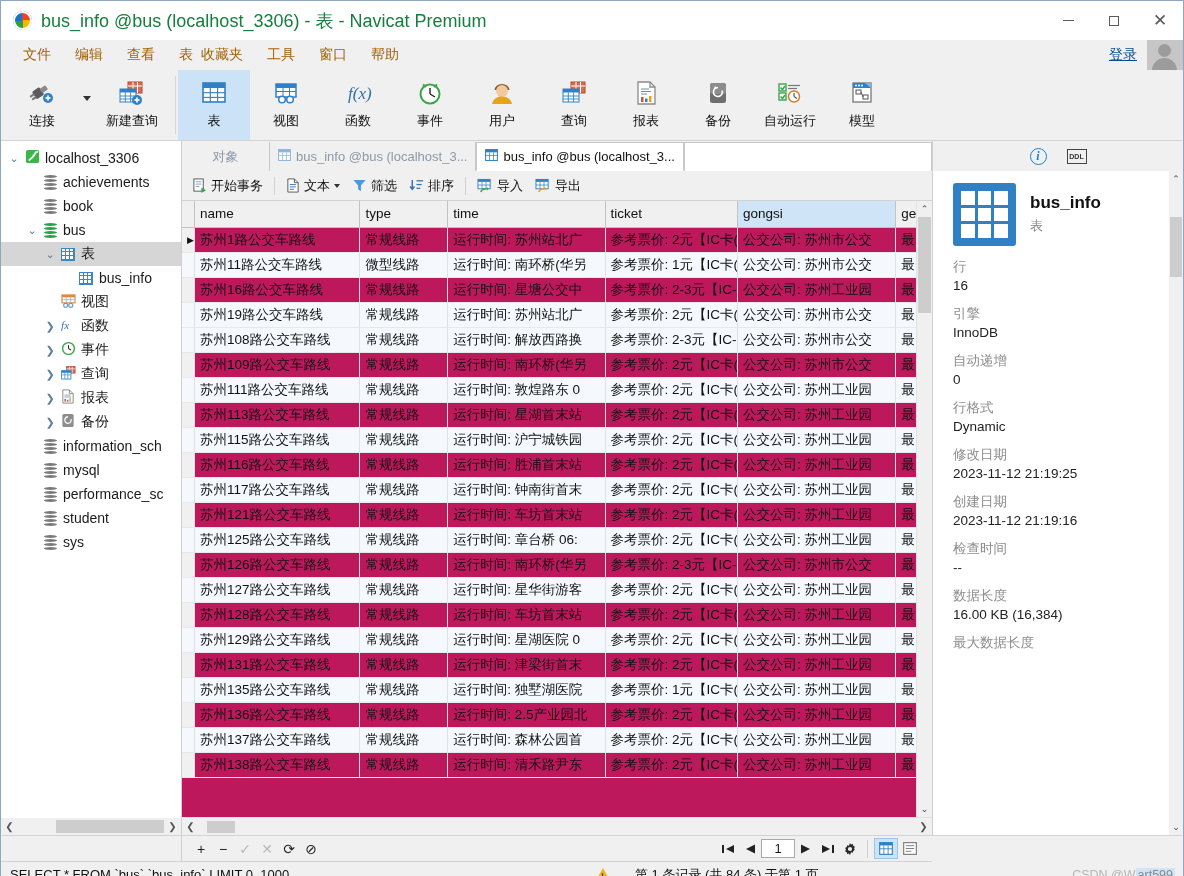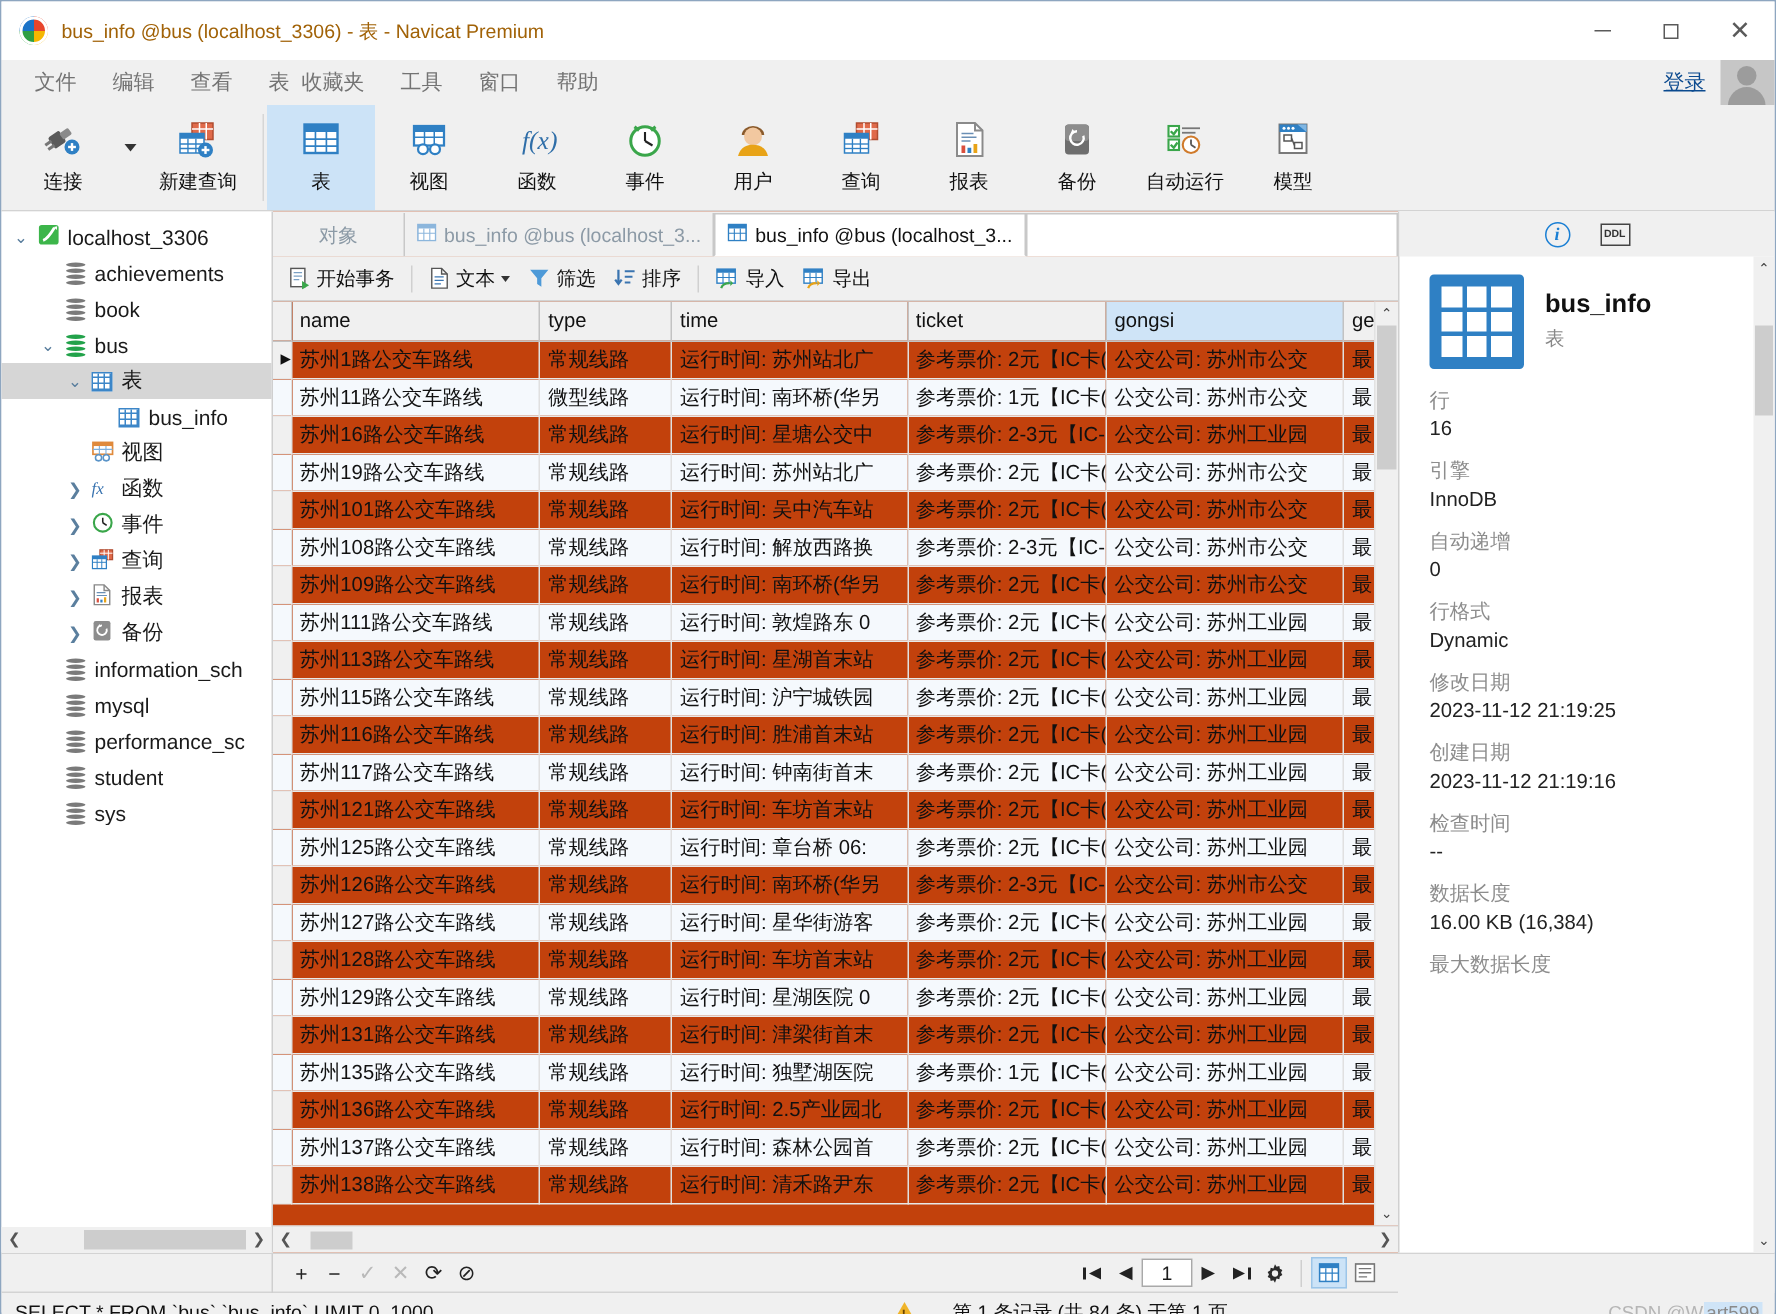--- a/index.html
+++ b/index.html
@@ -13,32 +13,32 @@
   }
   .app { width:1184px; height:876px; position:relative;
          border:1px solid #8ea6c0; background:#f0f0f0; }
 
   
   .titlebar { height:39px; background:#ffffff; display:flex; align-items:center;
               padding-left:12px; position:relative; }
   .app-logo { width:19px; height:19px; border-radius:50%;
               background:conic-gradient(#e8452c 0 25%, #f5b700 0 50%, #2f9e44 0 75%, #1a73c8 0);
               margin-right:9px; flex:0 0 auto; box-shadow:inset 0 0 0 2px #fff; }
-  .title-text { color:#a16207; font-size:13px; white-space:nowrap; }
+  .title-text { color:#15803d; font-size:18px; white-space:nowrap; }
   .winbtns { position:absolute; right:0; top:0; height:39px; display:flex; }
   .winbtn { width:46px; height:39px; display:flex; align-items:center; justify-content:center;
             color:#5a5a5a; font-size:14px; cursor:default; }
   .wb-min { width:11px; height:1px; background:#5a5a5a; }
   .wb-max { width:10px; height:10px; border:1px solid #5a5a5a; }
   .wb-x { font-size:17px; line-height:1; font-weight:300; }
 
   
   .menubar { height:30px; background:#f0f0f0; display:flex; align-items:center;
              padding-left:10px; position:relative; }
-  .menu-item { padding:4px 12px; font-size:14px; color:#737373; cursor:default; white-space:nowrap; }
+  .menu-item { padding:4px 12px; font-size:14px; color:#a16207; cursor:default; white-space:nowrap; }
   .login-area { position:absolute; right:0; top:0; height:30px; display:flex; align-items:center; }
   .login-link { font-size:14px; color:#0b4a8f; text-decoration:underline; padding-right:10px; cursor:pointer; }
   .avatar { width:36px; height:30px; background:#c6c6c6; position:relative; overflow:hidden; }
   .avatar::before { content:""; position:absolute; width:13px; height:13px; border-radius:50%;
                     background:#9c9c9c; left:11px; top:4px; }
   .avatar::after { content:""; position:absolute; width:25px; height:15px; border-radius:13px 13px 0 0;
                    background:#9c9c9c; left:5px; top:18px; }
 
   
   .toolbar { height:71px; background:#f0f0f0; display:flex; align-items:stretch;
@@ -75,21 +75,21 @@
   .grid-ico { width:14px; height:13px; border:1.5px solid #3c86c8; background:#fff;
               display:grid; grid-template-columns:1fr 1fr 1fr; grid-template-rows:1fr 1fr 1fr; }
   .grid-ico span { border-right:1px solid #3c86c8; border-bottom:1px solid #3c86c8; }
   .hsb-left { position:absolute; bottom:0; left:0; right:0; height:17px;
               background:#f0f0f0; display:flex; align-items:center; }
   .hsb-arrow { width:17px; text-align:center; color:#555; font-size:10px; }
   .hsb-track { flex:1; height:17px; position:relative; }
   .hsb-thumb { position:absolute; left:38px; width:108px; top:2px; bottom:2px; background:#cdcdcd; }
 
   
-  .center { width:750px; display:flex; flex-direction:column; background:#c2410c; }
+  .center { width:750px; display:flex; flex-direction:column; background:#be185d; }
   .tabs { height:30px; background:#f0f0f0; display:flex; align-items:flex-end; }
   .tab { height:29px; display:flex; align-items:center; padding:0 8px; font-size:13px;
          color:#6d6d6d; cursor:default; white-space:nowrap; }
   .tab.obj { width:88px; justify-content:center; }
   .tab.inactive { background:#f0f0f0; color:#8c9aa6; border-right:1px solid #c8c8c8; }
   .tab.active { background:#ffffff; color:#111; border:1px solid #c8c8c8; border-bottom:1px solid #fff; }
   .tab .tico { margin-right:5px; }
   .tabs-rest { flex:1; height:29px; background:#fff; border:1px solid #c8c8c8; border-bottom:none; }
 
   .gridtoolbar { height:30px; background:#f0f0f0; display:flex; align-items:center;
@@ -843,29 +843,20 @@
                   <td class="col-time">运行时间: 星塘公交中</td>
                   <td class="col-ticket">参考票价: 2-3元【IC-</td>
                   <td class="col-gongsi">公交公司: 苏州工业园</td>
                   <td class="col-ge">最</td>
                 </tr>
                 <tr class="alt">
                   <td class="rowmark"></td>
                   <td class="col-name">苏州19路公交车路线</td>
                   <td class="col-type">常规线路</td>
                   <td class="col-time">运行时间: 苏州站北广</td>
-                  <td class="col-ticket">参考票价: 2元【IC卡(</td>
-                  <td class="col-gongsi">公交公司: 苏州市公交</td>
-                  <td class="col-ge">最</td>
-                </tr>
-                <tr class="">
-                  <td class="rowmark"></td>
-                  <td class="col-name">苏州101路公交车路线</td>
-                  <td class="col-type">常规线路</td>
-                  <td class="col-time">运行时间: 吴中汽车站</td>
                   <td class="col-ticket">参考票价: 2元【IC卡(</td>
                   <td class="col-gongsi">公交公司: 苏州市公交</td>
                   <td class="col-ge">最</td>
                 </tr>
                 <tr class="alt">
                   <td class="rowmark"></td>
                   <td class="col-name">苏州108路公交车路线</td>
                   <td class="col-type">常规线路</td>
                   <td class="col-time">运行时间: 解放西路换</td>
                   <td class="col-ticket">参考票价: 2-3元【IC-</td>

